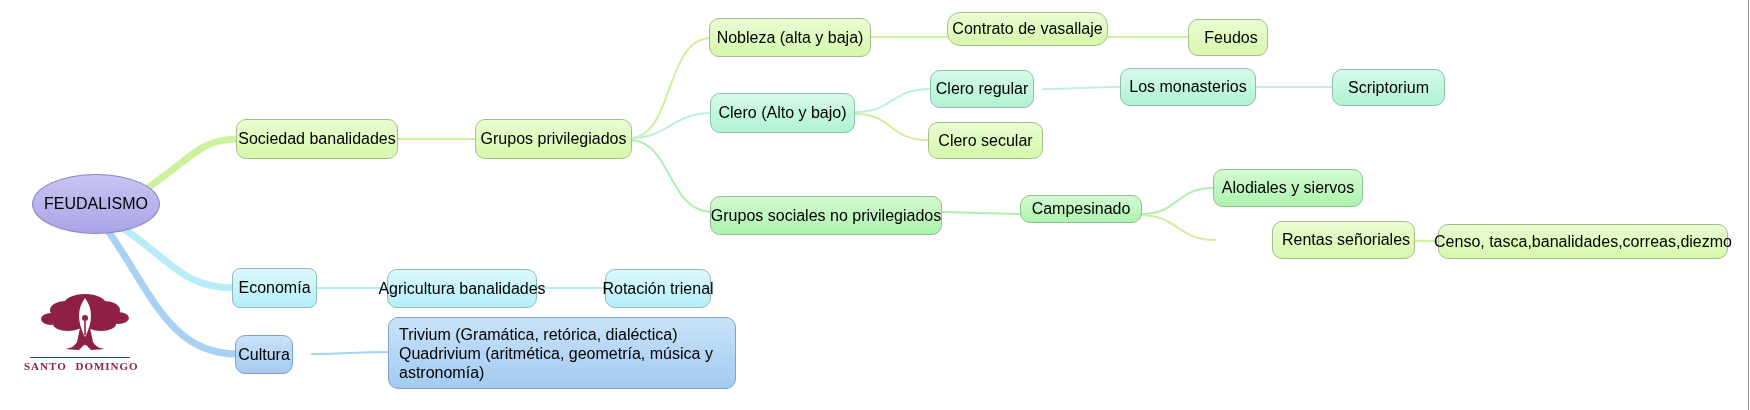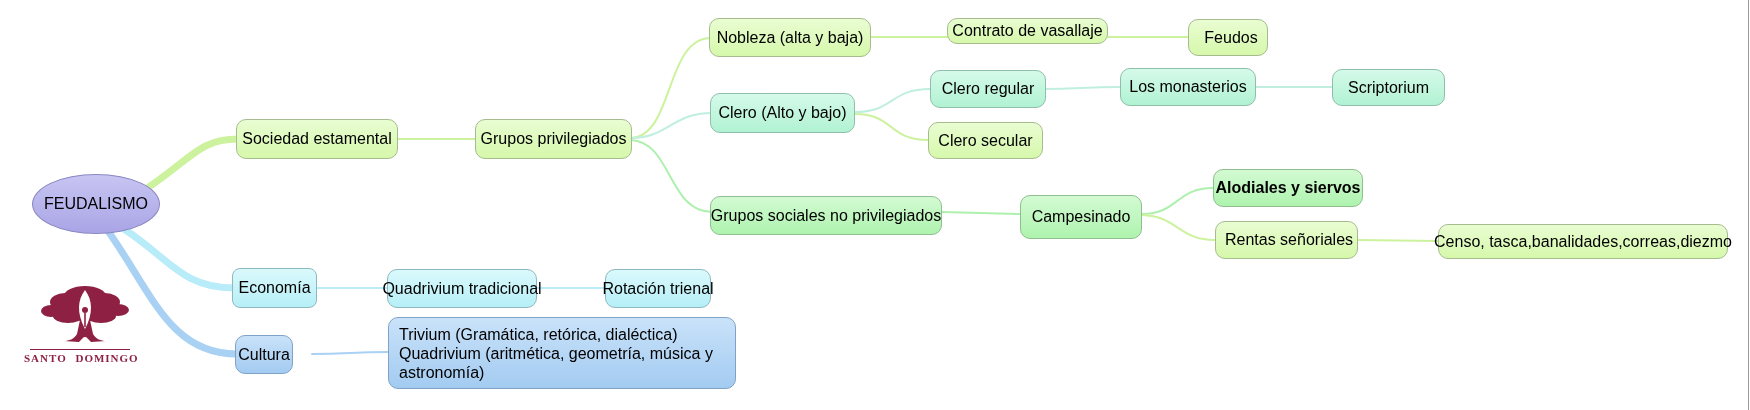--- a/index.html
+++ b/index.html
@@ -21,21 +21,21 @@
   .cyan {background:linear-gradient(#daf9fc,#b6eff7);border-color:#8fb9c0;}
   .blue {background:linear-gradient(#c9e2f9,#a3cbf1);border-color:#7fa3c8;}
   .root-node{
     border-radius:50%;background:linear-gradient(#c7c5f2,#a9a5e6);
     border-color:#8a86c4;font-size:16px;
   }
   .multiline{
     white-space:pre-line;text-align:left;justify-content:flex-start;
     line-height:19px;padding:6px 10px;
   }
-  .logo{position:absolute;left:24px;top:280px;width:112px;height:90px;z-index:1;}
+  .logo{position:absolute;left:24px;top:288px;width:112px;height:90px;z-index:1;}
   .logo svg{position:absolute;left:14px;top:2px;}
   .logo-rule{position:absolute;left:6px;top:69px;width:100px;border-top:1px solid #8e2143;}
   .logo-text{
     position:absolute;left:0;top:72px;width:112px;text-align:center;
     font-family:"Liberation Serif",serif;font-weight:bold;font-size:11px;
     letter-spacing:1px;word-spacing:5px;color:#8e2143;white-space:nowrap;
   }
   .edge-line{position:absolute;left:1748px;top:0;width:1px;height:410px;background:#9a9a9a;}
 </style>
 </head>
@@ -65,53 +65,53 @@
 
     <path d="M 317,288 L 387,288" stroke="#b7ecf8" stroke-width="2"></path>
     <path d="M 537,288 L 605,288" stroke="#b7ecf8" stroke-width="2"></path>
 
     <path d="M 312,354 C 348,354 352,352 388,352" stroke="#a9d1f3" stroke-width="2"></path>
   </g>
 </svg>
 
 <div class="node root-node" style="left:32px;top:174px;width:128px;height:60px;">FEUDALISMO</div>
 
-<div class="node yg" style="left:236px;top:119px;width:162px;height:40px;">Sociedad estamental</div>
+<div class="node yg" style="left:236px;top:119px;width:162px;height:40px;">Sociedad banalidades</div>
 
 <div class="node yg" style="left:475px;top:119px;width:157px;height:40px;">Grupos privilegiados</div>
 
 <div class="node yg" style="left:709px;top:18px;width:162px;height:39px;">Nobleza (alta y baja)</div>
 
-<div class="node yg" style="left:947px;top:18px;width:161px;height:26px;">Contrato de vasallaje</div>
+<div class="node yg" style="left:947px;top:12px;width:161px;height:34px;border-radius:13px;">Contrato de vasallaje</div>
 
 <div class="node yg" style="left:1188px;top:19px;width:80px;height:37px;padding-left:12px;">Feudos</div>
 
 <div class="node mint" style="left:710px;top:93px;width:145px;height:40px;">Clero (Alto y bajo)</div>
 
-<div class="node mint" style="left:930px;top:70px;width:116px;height:38px;text-align:center;">Clero regular</div>
+<div class="node mint" style="left:930px;top:70px;width:104px;height:38px;text-align:center;">Clero regular</div>
 
 <div class="node mint" style="left:1120px;top:68px;width:136px;height:38px;">Los monasterios</div>
 
 <div class="node mint" style="left:1332px;top:69px;width:113px;height:37px;">Scriptorium</div>
 
 <div class="node yg" style="left:928px;top:122px;width:115px;height:37px;">Clero secular</div>
 
 <div class="node green" style="left:710px;top:196px;width:232px;height:39px;">Grupos sociales no privilegiados</div>
 
-<div class="node green" style="left:1020px;top:195px;width:122px;height:44px;">Campesinado</div>
+<div class="node green" style="left:1020px;top:195px;width:122px;height:28px;">Campesinado</div>
 
-<div class="node green" style="left:1213px;top:169px;width:150px;height:38px;font-weight:bold;">Alodiales y siervos</div>
+<div class="node green" style="left:1213px;top:169px;width:150px;height:38px;">Alodiales y siervos</div>
 
-<div class="node yg" style="left:1215px;top:221px;width:143px;height:38px;padding-left:11px;">Rentas señoriales</div>
+<div class="node yg" style="left:1272px;top:221px;width:143px;height:38px;padding-left:11px;">Rentas señoriales</div>
 
 <div class="node yg" style="left:1438px;top:224px;width:290px;height:35px;padding:2px 9px;">Censo, tasca,banalidades,correas,diezmo</div>
 
 <div class="node cyan" style="left:232px;top:268px;width:85px;height:40px;border-radius:8px;">Economía</div>
 
-<div class="node cyan" style="left:387px;top:269px;width:150px;height:39px;">Quadrivium tradicional</div>
+<div class="node cyan" style="left:387px;top:269px;width:150px;height:39px;">Agricultura banalidades</div>
 
 <div class="node cyan" style="left:605px;top:269px;width:106px;height:39px;">Rotación trienal</div>
 
 <div class="node blue" style="left:235px;top:335px;width:58px;height:39px;">Cultura</div>
 
 <div class="node blue multiline" style="left:388px;top:317px;width:348px;height:72px;">Trivium (Gramática, retórica, dialéctica)
 Quadrivium (aritmética, geometría, música y
 astronomía)</div>
 
 <div class="logo">

